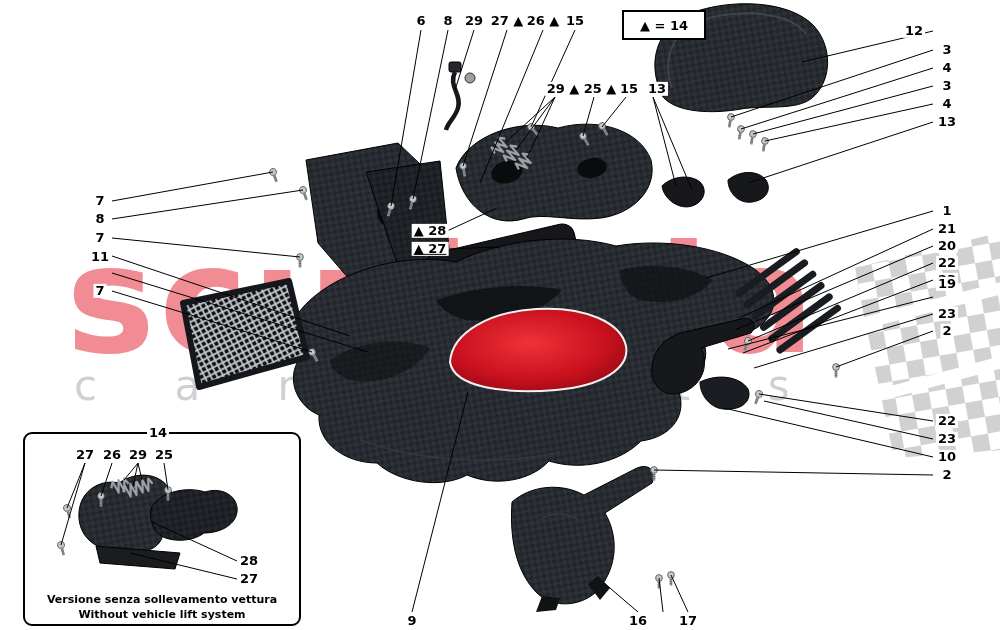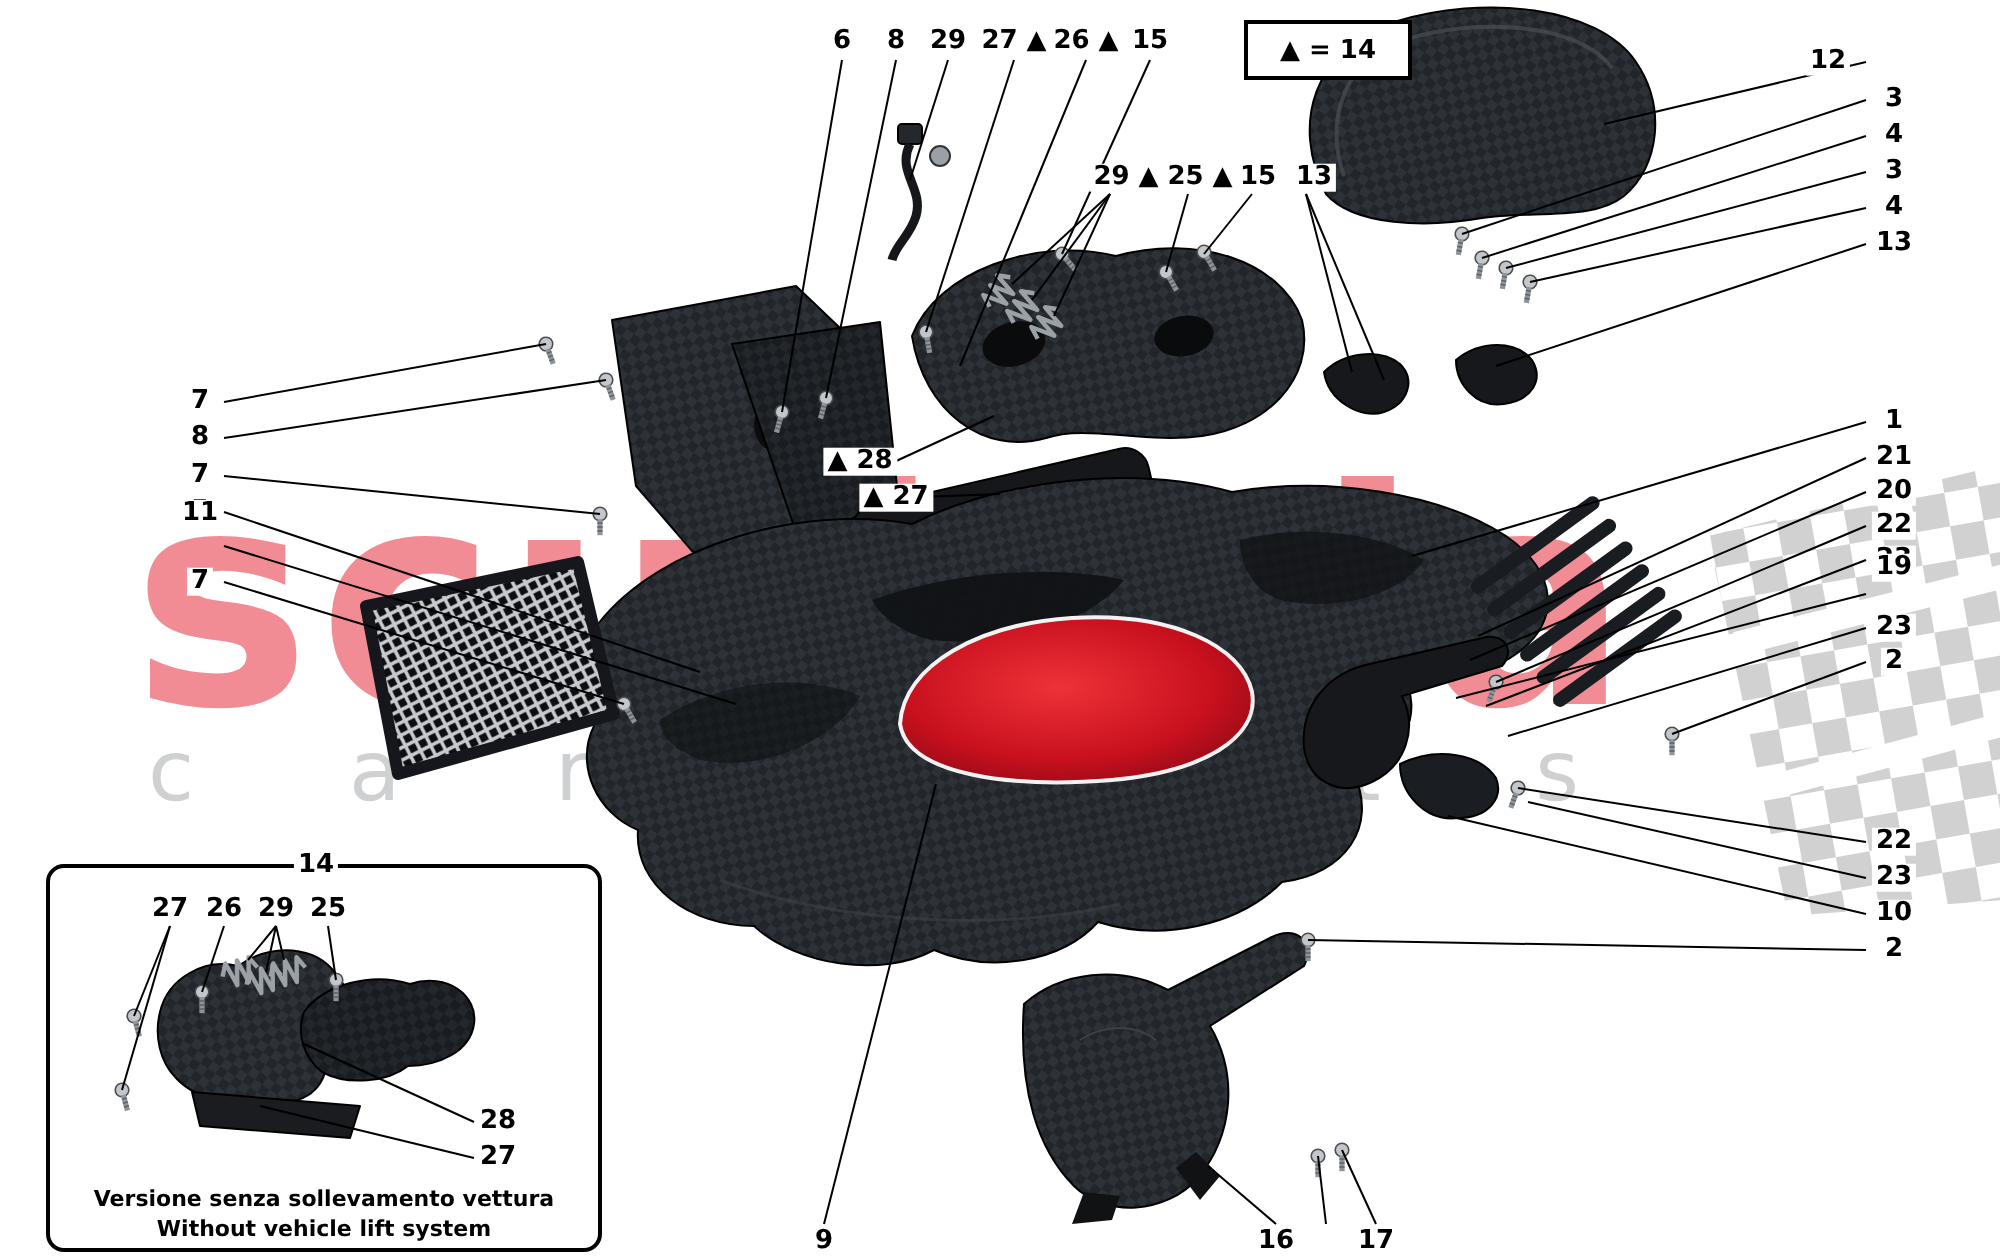--- a/index.html
+++ b/index.html
@@ -261,21 +261,21 @@
       <div class="callout" style="left: 947px; top: 439px;">23</div>
       <div class="callout" style="left: 947px; top: 457px;">10</div>
       <div class="callout" style="left: 947px; top: 475px;">2</div>
       <div class="callout" style="left: 100px; top: 201px;">7</div>
       <div class="callout" style="left: 100px; top: 219px;">8</div>
       <div class="callout" style="left: 100px; top: 238px;">7</div>
       <div class="callout" style="left: 100px; top: 256px;">5</div>
       <div class="callout" style="left: 100px; top: 257px; text-align: right;">11</div>
       <div class="callout" style="left: 100px; top: 291px;">7</div>
       <div class="callout" style="left: 430px; top: 231px;">▲ 28</div>
-      <div class="callout" style="left: 448px; top: 249px;">▲ 27</div>
+      <div class="callout" style="left: 430px; top: 249px; text-decoration: underline;">▲ 27</div>
       <div class="callout" style="left: 158px; top: 433px;">14</div>
       <div class="callout" style="left: 85px; top: 455px;">27</div>
       <div class="callout" style="left: 112px; top: 455px;">26</div>
       <div class="callout" style="left: 138px; top: 455px;">29</div>
       <div class="callout" style="left: 164px; top: 455px;">25</div>
       <div class="callout" style="left: 249px; top: 561px;">28</div>
       <div class="callout" style="left: 249px; top: 579px;">27</div>
       <div class="callout" style="left: 412px; top: 621px;">9</div>
       <div class="callout" style="left: 638px; top: 621px;">16</div>
       <div class="callout" style="left: 663px; top: 621px; margin-top: 28px;">18</div>

